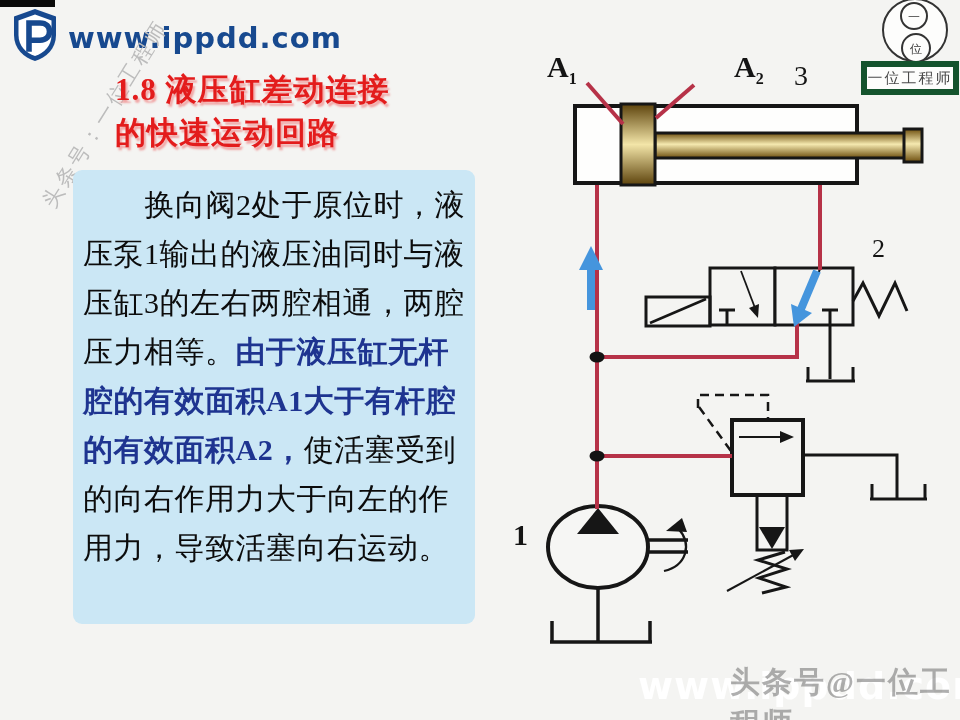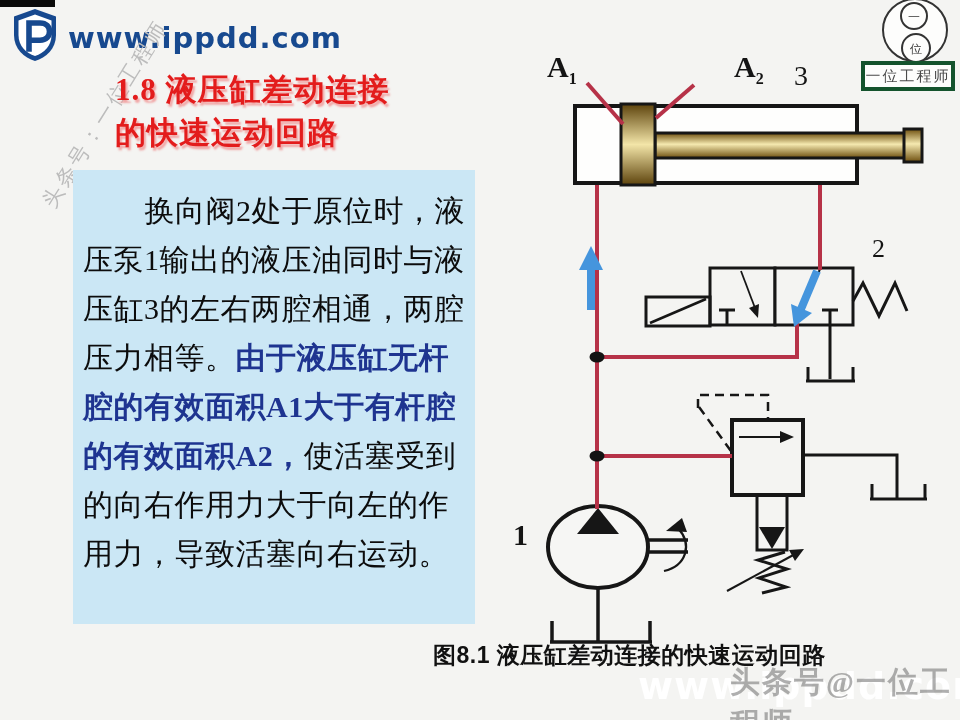--- a/index.html
+++ b/index.html
@@ -25,21 +25,21 @@
   .title{
     position:absolute;left:115px;top:68px;width:330px;
     color:#e31c1c;font-weight:bold;font-size:31px;line-height:43px;
     font-family:"Liberation Serif",serif;
     text-shadow:2px 3px 2px rgba(240,140,140,0.75);
     letter-spacing:1px;
   }
   
   .info-box{
     position:absolute;left:73px;top:170px;width:402px;height:454px;
-    background:#cbe7f5;box-sizing:border-box;padding:16px 10px 0 10px;
+    background:#cbe7f5;box-sizing:border-box;padding:10px 10px 0 10px;border-radius:9px;
   }
   .info-box p{
     margin:0;font-size:30px;line-height:49px;color:#0c0c0c;
     text-indent:2.05em;letter-spacing:0.5px;
   }
   .txt-blue{color:#1e3490;font-weight:bold;}
   
   .circuit{position:absolute;left:0;top:0;width:960px;height:720px;}
   
   .lbl{position:absolute;color:#141414;font-family:Liberation Serif, serif;}
@@ -52,21 +52,21 @@
   .lbl-1{left:513px;top:518px;font-size:30px;font-weight:bold;}
   .caption{
     position:absolute;left:433px;top:640px;
     font-family:"Liberation Sans","DejaVu Sans",sans-serif;
     font-weight:bold;font-size:23px;color:#111;letter-spacing:0.5px;
   }
   
   .corner-logo{position:absolute;right:0;top:0;width:110px;height:95px;}
   .badge{
     position:absolute;left:861px;top:61px;width:86px;height:22px;
-    border:4px solid #14532d;background:#fdfdfc;
+    border:6px solid #14532d;background:#fdfdfc;
     display:flex;align-items:center;justify-content:center;
     font-size:15px;color:#4a4a4a;letter-spacing:2px;
   }
   
   .wm-bottom-white{
     position:absolute;left:638px;top:664px;
     font-family:"DejaVu Sans","Liberation Sans",sans-serif;
     font-weight:800;font-size:38px;letter-spacing:1px;
     color:rgba(255,255,255,0.95);
   }
@@ -207,21 +207,20 @@
       <polygon points="794,327 812,313 791,304"></polygon>
     </g>
   </svg>
 
   <div class="lbl lbl-a lbl-a1"><span>A</span><sub>1</sub></div>
   <div class="lbl lbl-a lbl-a2"><span>A</span><sub>2</sub></div>
   <div class="lbl lbl-3">3</div>
   <div class="lbl lbl-2">2</div>
   <div class="lbl lbl-1">1</div>
 
-  <div class="caption">图8.1 液压缸差动连接的快速运动回路</div>
 
   <svg class="corner-logo" viewBox="850 0 110 95">
     <ellipse cx="915" cy="30" rx="32" ry="31" fill="#fdfdfc" stroke="#333" stroke-width="2"></ellipse>
     <circle cx="914" cy="16" r="13" fill="#fdfdfc" stroke="#333" stroke-width="2"></circle>
     <circle cx="916" cy="48" r="14" fill="#fdfdfc" stroke="#333" stroke-width="2"></circle>
     <text x="914" y="21" font-size="12" text-anchor="middle" fill="#333">一</text>
     <text x="916" y="53" font-size="12" text-anchor="middle" fill="#333">位</text>
   </svg>
   <div class="badge">一位工程师</div>
 

